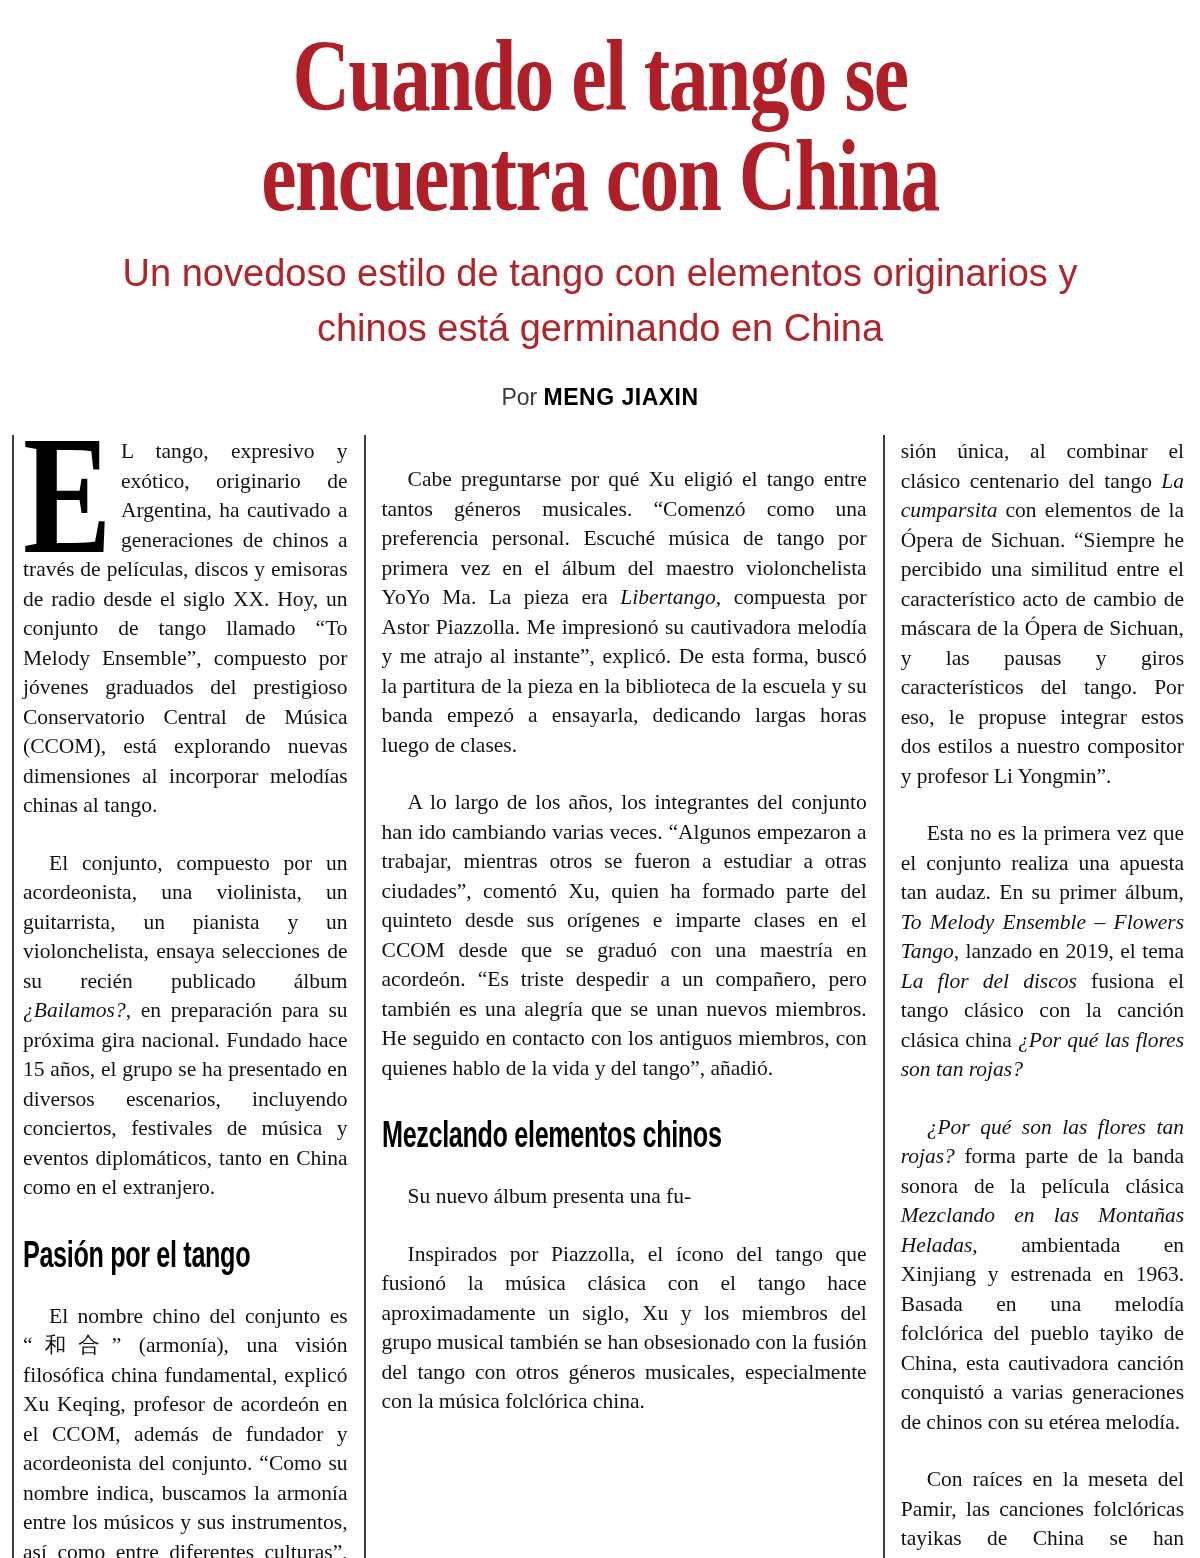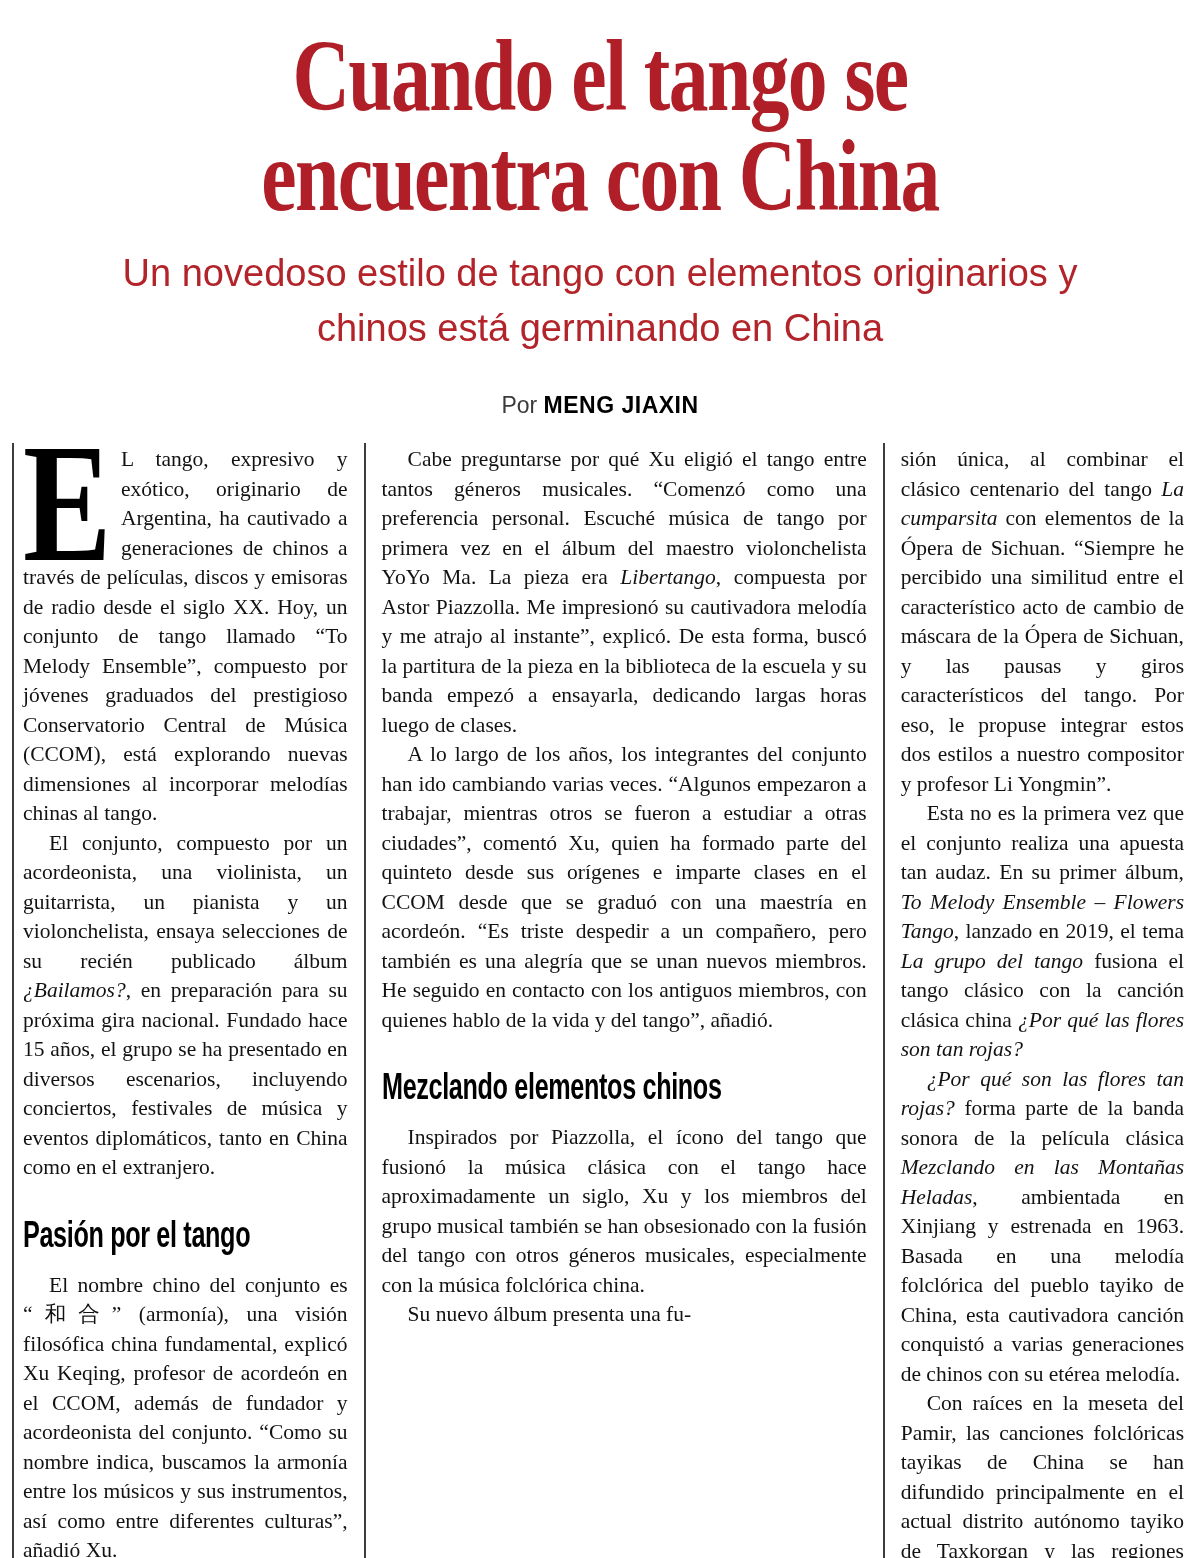--- a/index.html
+++ b/index.html
@@ -34,21 +34,21 @@
     margin:20px auto 9px auto;
     max-width:1070px;
     font-family:"Liberation Sans",sans-serif;
     font-size:38px;
     line-height:55px;
     color:var(--subtitle-color);
     text-align:center;
     font-weight:normal;
   }
   .byline{
-    margin-top:36px;
+    margin-top:28px;
     text-align:center;
     font-family:"Liberation Sans",sans-serif;
     font-size:23px;
     color:#3a3a3a;
   }
   .byline b{color:#000;letter-spacing:0.5px;}
   
   .article{
     display:flex;
     margin-top:24px;
@@ -60,21 +60,21 @@
     padding:2px 16px 0 16px;
     font-size:21.5px;
     line-height:29.5px;
     text-align:justify;
     hyphens:auto;
   }
   .col:first-child{padding-left:9px;}
   .col:last-child{padding-right:4px;}
   .col + .col{border-left:2px solid var(--rule-color);}
   .col p{margin:0;}
-  .col p.indent{text-indent:26px;}
+  .col p.indent{text-indent:26px;margin-top:28px;}
   .col h2{
     font-family:"Liberation Sans",sans-serif;
     font-weight:bold;
     font-size:36px;
     line-height:38px;
     letter-spacing:-0.5px;
     white-space:nowrap;
     transform:scaleX(0.70);
     transform-origin:left center;
     color:#000;
@@ -115,24 +115,24 @@
         <p><span class="dropcap">E</span>L tango, expresivo y exótico, originario de Argentina, ha cautivado a generaciones de chinos a través de películas, discos y emisoras de radio desde el siglo XX. Hoy, un conjunto de tango llamado “To Melody Ensemble”, compuesto por jóvenes graduados del prestigioso Conservatorio Central de Música (CCOM), está explorando nuevas dimensiones al incorporar melodías chinas al tango.</p>
         <p class="indent">El conjunto, compuesto por un acordeonista, una violinista, un guitarrista, un pianista y un violonchelista, ensaya selecciones de su recién publicado álbum <i>¿Bailamos?</i>, en preparación para su próxima gira nacional. Fundado hace 15 años, el grupo se ha presentado en diversos escenarios, incluyendo conciertos, festivales de música y eventos diplomáticos, tanto en China como en el extranjero.</p>
         <h2>Pasión por el tango</h2>
         <p class="indent">El nombre chino del conjunto es “和合” (armonía), una visión filosófica china fundamental, explicó Xu Keqing, profesor de acordeón en el CCOM, además de fundador y acordeonista del conjunto. “Como su nombre indica, buscamos la armonía entre los músicos y sus instrumentos, así como entre diferentes culturas”, añadió Xu.</p>
         <p class="indent">En 2010, fundó el grupo mientras cursaba su segundo año en la escuela secundaria afiliada al CCOM. “No tuve la oportunidad de tocar otros instrumentos en una orquesta hasta que llegué a esta escuela, donde los estudiantes se especializan en varios ins-</p>
       </div>
     <div class="col">
         <p class="indent">Cabe preguntarse por qué Xu eligió el tango entre tantos géneros musicales. “Comenzó como una preferencia personal. Escuché música de tango por primera vez en el álbum del maestro violonchelista YoYo Ma. La pieza era <i>Libertango</i>, compuesta por Astor Piazzolla. Me impresionó su cautivadora melodía y me atrajo al instante”, explicó. De esta forma, buscó la partitura de la pieza en la biblioteca de la escuela y su banda empezó a ensayarla, dedicando largas horas luego de clases.</p>
         <p class="indent">A lo largo de los años, los integrantes del conjunto han ido cambiando varias veces. “Algunos empezaron a trabajar, mientras otros se fueron a estudiar a otras ciudades”, comentó Xu, quien ha formado parte del quinteto desde sus orígenes e imparte clases en el CCOM desde que se graduó con una maestría en acordeón. “Es triste despedir a un compañero, pero también es una alegría que se unan nuevos miembros. He seguido en contacto con los antiguos miembros, con quienes hablo de la vida y del tango”, añadió.</p>
         <h2>Mezclando elementos chinos</h2>
+        <p class="indent">Su nuevo álbum presenta una fu-</p>
         <p class="indent">Inspirados por Piazzolla, el ícono del tango que fusionó la música clásica con el tango hace aproximadamente un siglo, Xu y los miembros del grupo musical también se han obsesionado con la fusión del tango con otros géneros musicales, especialmente con la música folclórica china.</p>
-        <p class="indent">Su nuevo álbum presenta una fu-</p>
       </div>
     <div class="col">
         <p>sión única, al combinar el clásico centenario del tango <i>La cumparsita</i> con elementos de la Ópera de Sichuan. “Siempre he percibido una similitud entre el característico acto de cambio de máscara de la Ópera de Sichuan, y las pausas y giros característicos del tango. Por eso, le propuse integrar estos dos estilos a nuestro compositor y profesor Li Yongmin”.</p>
-        <p class="indent">Esta no es la primera vez que el conjunto realiza una apuesta tan audaz. En su primer álbum, <i>To Melody Ensemble – Flowers Tango</i>, lanzado en 2019, el tema <i>La grupo del tango</i> fusiona el tango clásico con la canción clásica china <i>¿Por qué las flores son tan rojas?</i></p>
+        <p class="indent">Esta no es la primera vez que el conjunto realiza una apuesta tan audaz. En su primer álbum, <i>To Melody Ensemble – Flowers Tango</i>, lanzado en 2019, el tema <i>La flor del discos</i> fusiona el tango clásico con la canción clásica china <i>¿Por qué las flores son tan rojas?</i></p>
         <p class="indent"><i>¿Por qué son las flores tan rojas?</i> forma parte de la banda sonora de la película clásica <i>Mezclando en las Montañas Heladas</i>, ambientada en Xinjiang y estrenada en 1963. Basada en una melodía folclórica del pueblo tayiko de China, esta cautivadora canción conquistó a varias generaciones de chinos con su etérea melodía.</p>
         <p class="indent">Con raíces en la meseta del Pamir, las canciones folclóricas tayikas de China se han difundido principalmente en el actual distrito autónomo tayiko de Taxkorgan y las regiones circundantes. En 2011, las canciones folclóricas tayikas fueron añadidas a la lista nacional de bienes del patrimonio cultural inmaterial de China para preservar este legado.</p>
       </div>
   </div>
 
 </div>
 
 </body></html>

